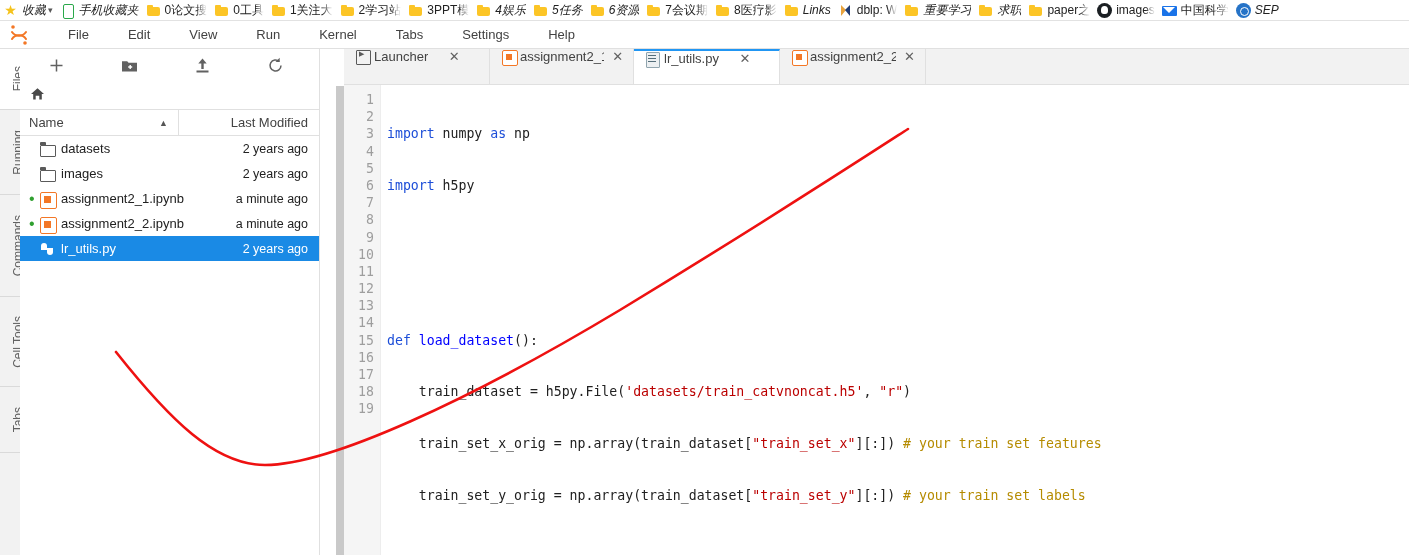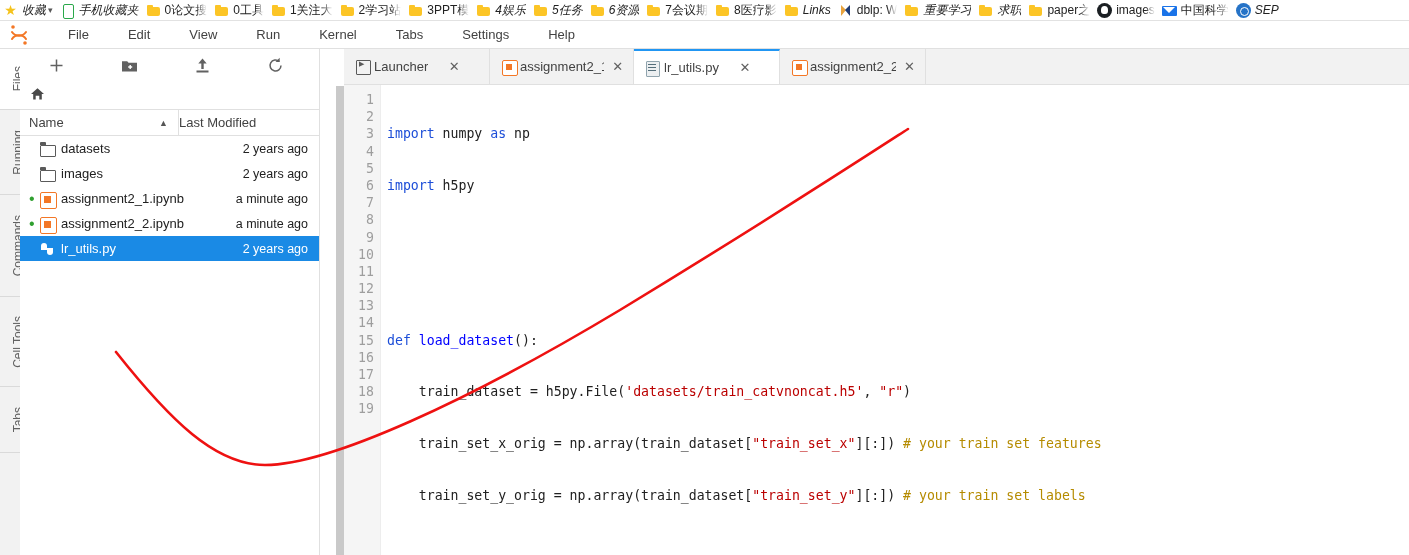--- a/index.html
+++ b/index.html
@@ -130,21 +130,21 @@
   }
   .fb-breadcrumb { height: 27px; display: flex; align-items: center; padding-left: 10px; }
   .fb-header {
     display: flex; height: 27px; align-items: center;
     border-top: 1px solid #e0e0e0; border-bottom: 1px solid #e0e0e0;
     font-size: 13px; color: #424242; background: #fff;
   }
   .fb-header .col-name { flex: 1; padding-left: 9px; display: flex; align-items: center; }
   .fb-header .col-name .sortcaret { margin-left: auto; margin-right: 10px; font-size: 9px; color: #555; }
   .fb-header .col-mod {
-    width: 141px; padding-right: 11px; text-align: left;
+    width: 141px; padding-right: 11px; text-align: right;
     border-left: 1px solid #e0e0e0; height: 100%; line-height: 26px;
   }
   .fb-row {
     display: flex; align-items: center; height: 25px; font-size: 13px; color: #212121;
     padding-left: 9px; cursor: default;
   }
   .fb-row.selected { background: #1a8ae5; color: #fff; }
   .fb-row .dot {
     width: 10px; flex: 0 0 auto; font-size: 16px; line-height: 10px; color: #30a030;
     text-align: left;
@@ -188,21 +188,21 @@
 
   
   .main {
     position: absolute; left: 344px; top: 49px; right: 0; bottom: 0; background: #fff;
   }
   .tabbar {
     height: 36px; display: flex; align-items: stretch;
     background: #f2f2f2; border-bottom: 1px solid #e0e0e0;
   }
   .tab {
-    display: flex; align-items: center; padding: 0 8px 0 10px;
+    display: flex; padding: 0 8px 0 10px;
     font-size: 13px; color: #424242;
     background: #f2f2f2; border-right: 1px solid #e0e0e0;
     position: relative; cursor: default; min-width: 0;
   }
   .tab.active { background: #fff; border-top: 2px solid #2196f3; padding-top: 0; }
   .tab .tabicon { width: 20px; height: 16px; position: relative; flex: 0 0 auto; }
   .tab .tablabel { white-space: nowrap; overflow: hidden; }
   .tab .tabclose {
     margin-left: 18px; width: 16px; text-align: center; color: #616161; font-size: 13px;
   }

